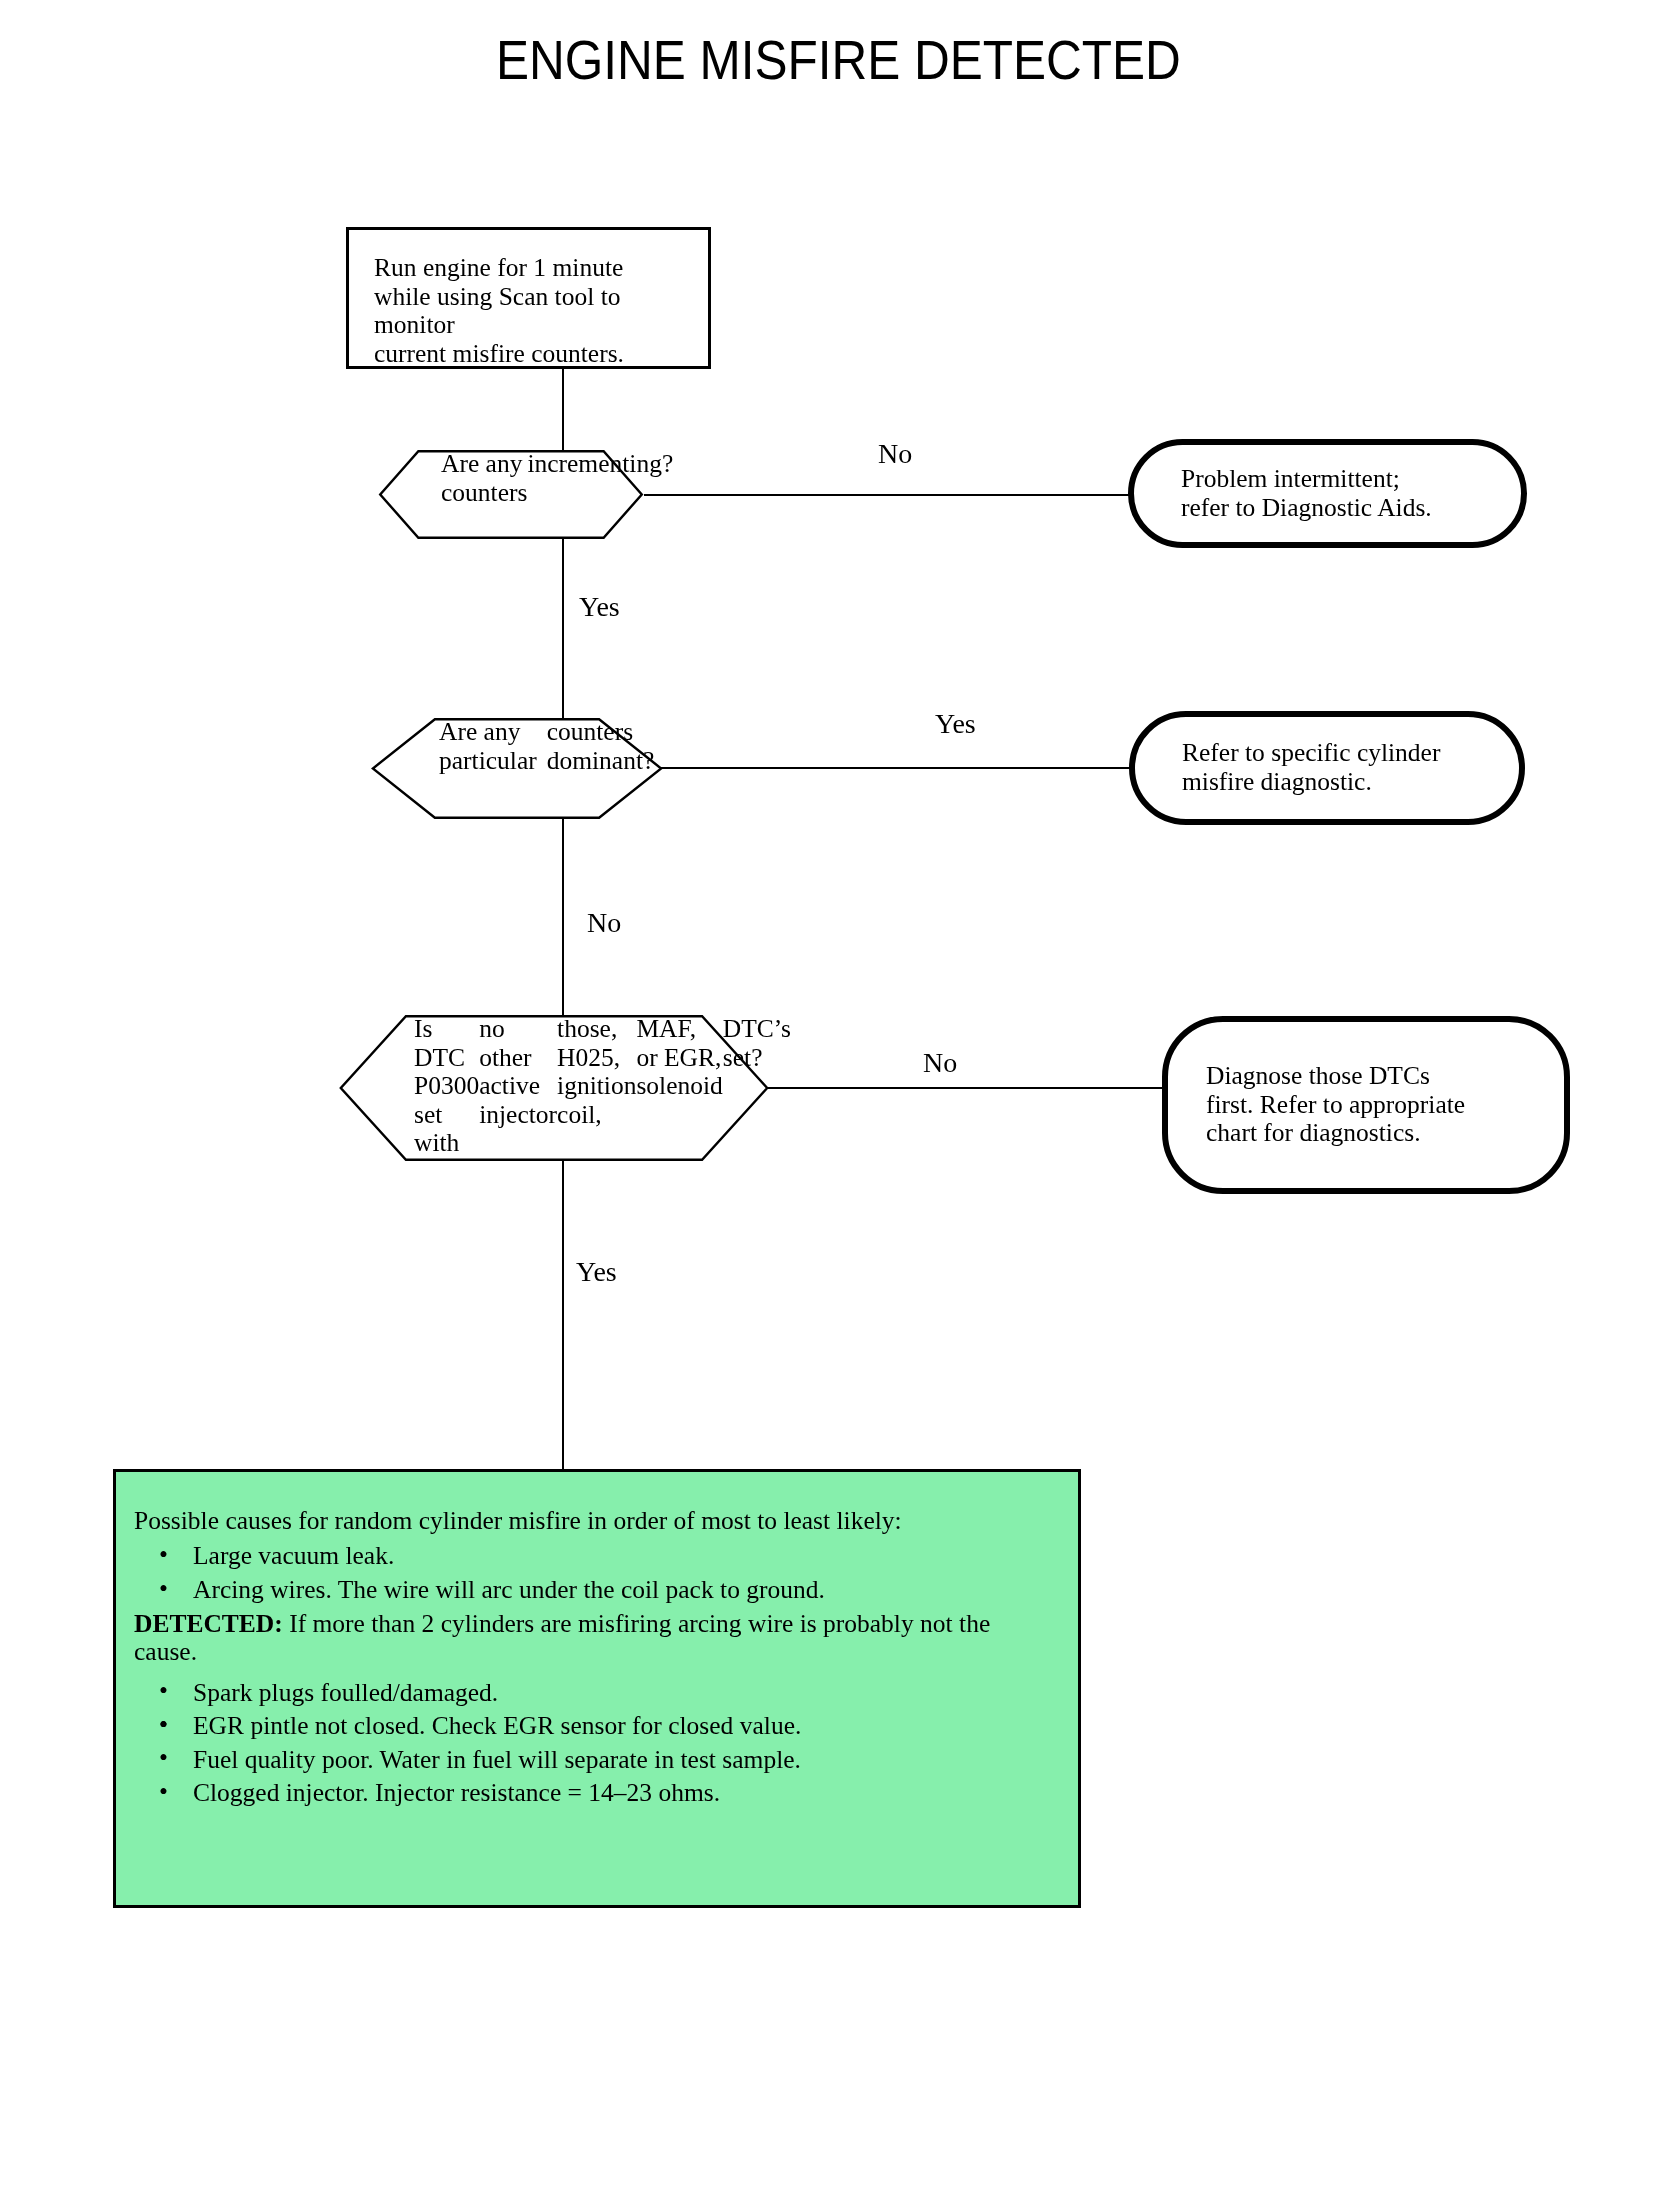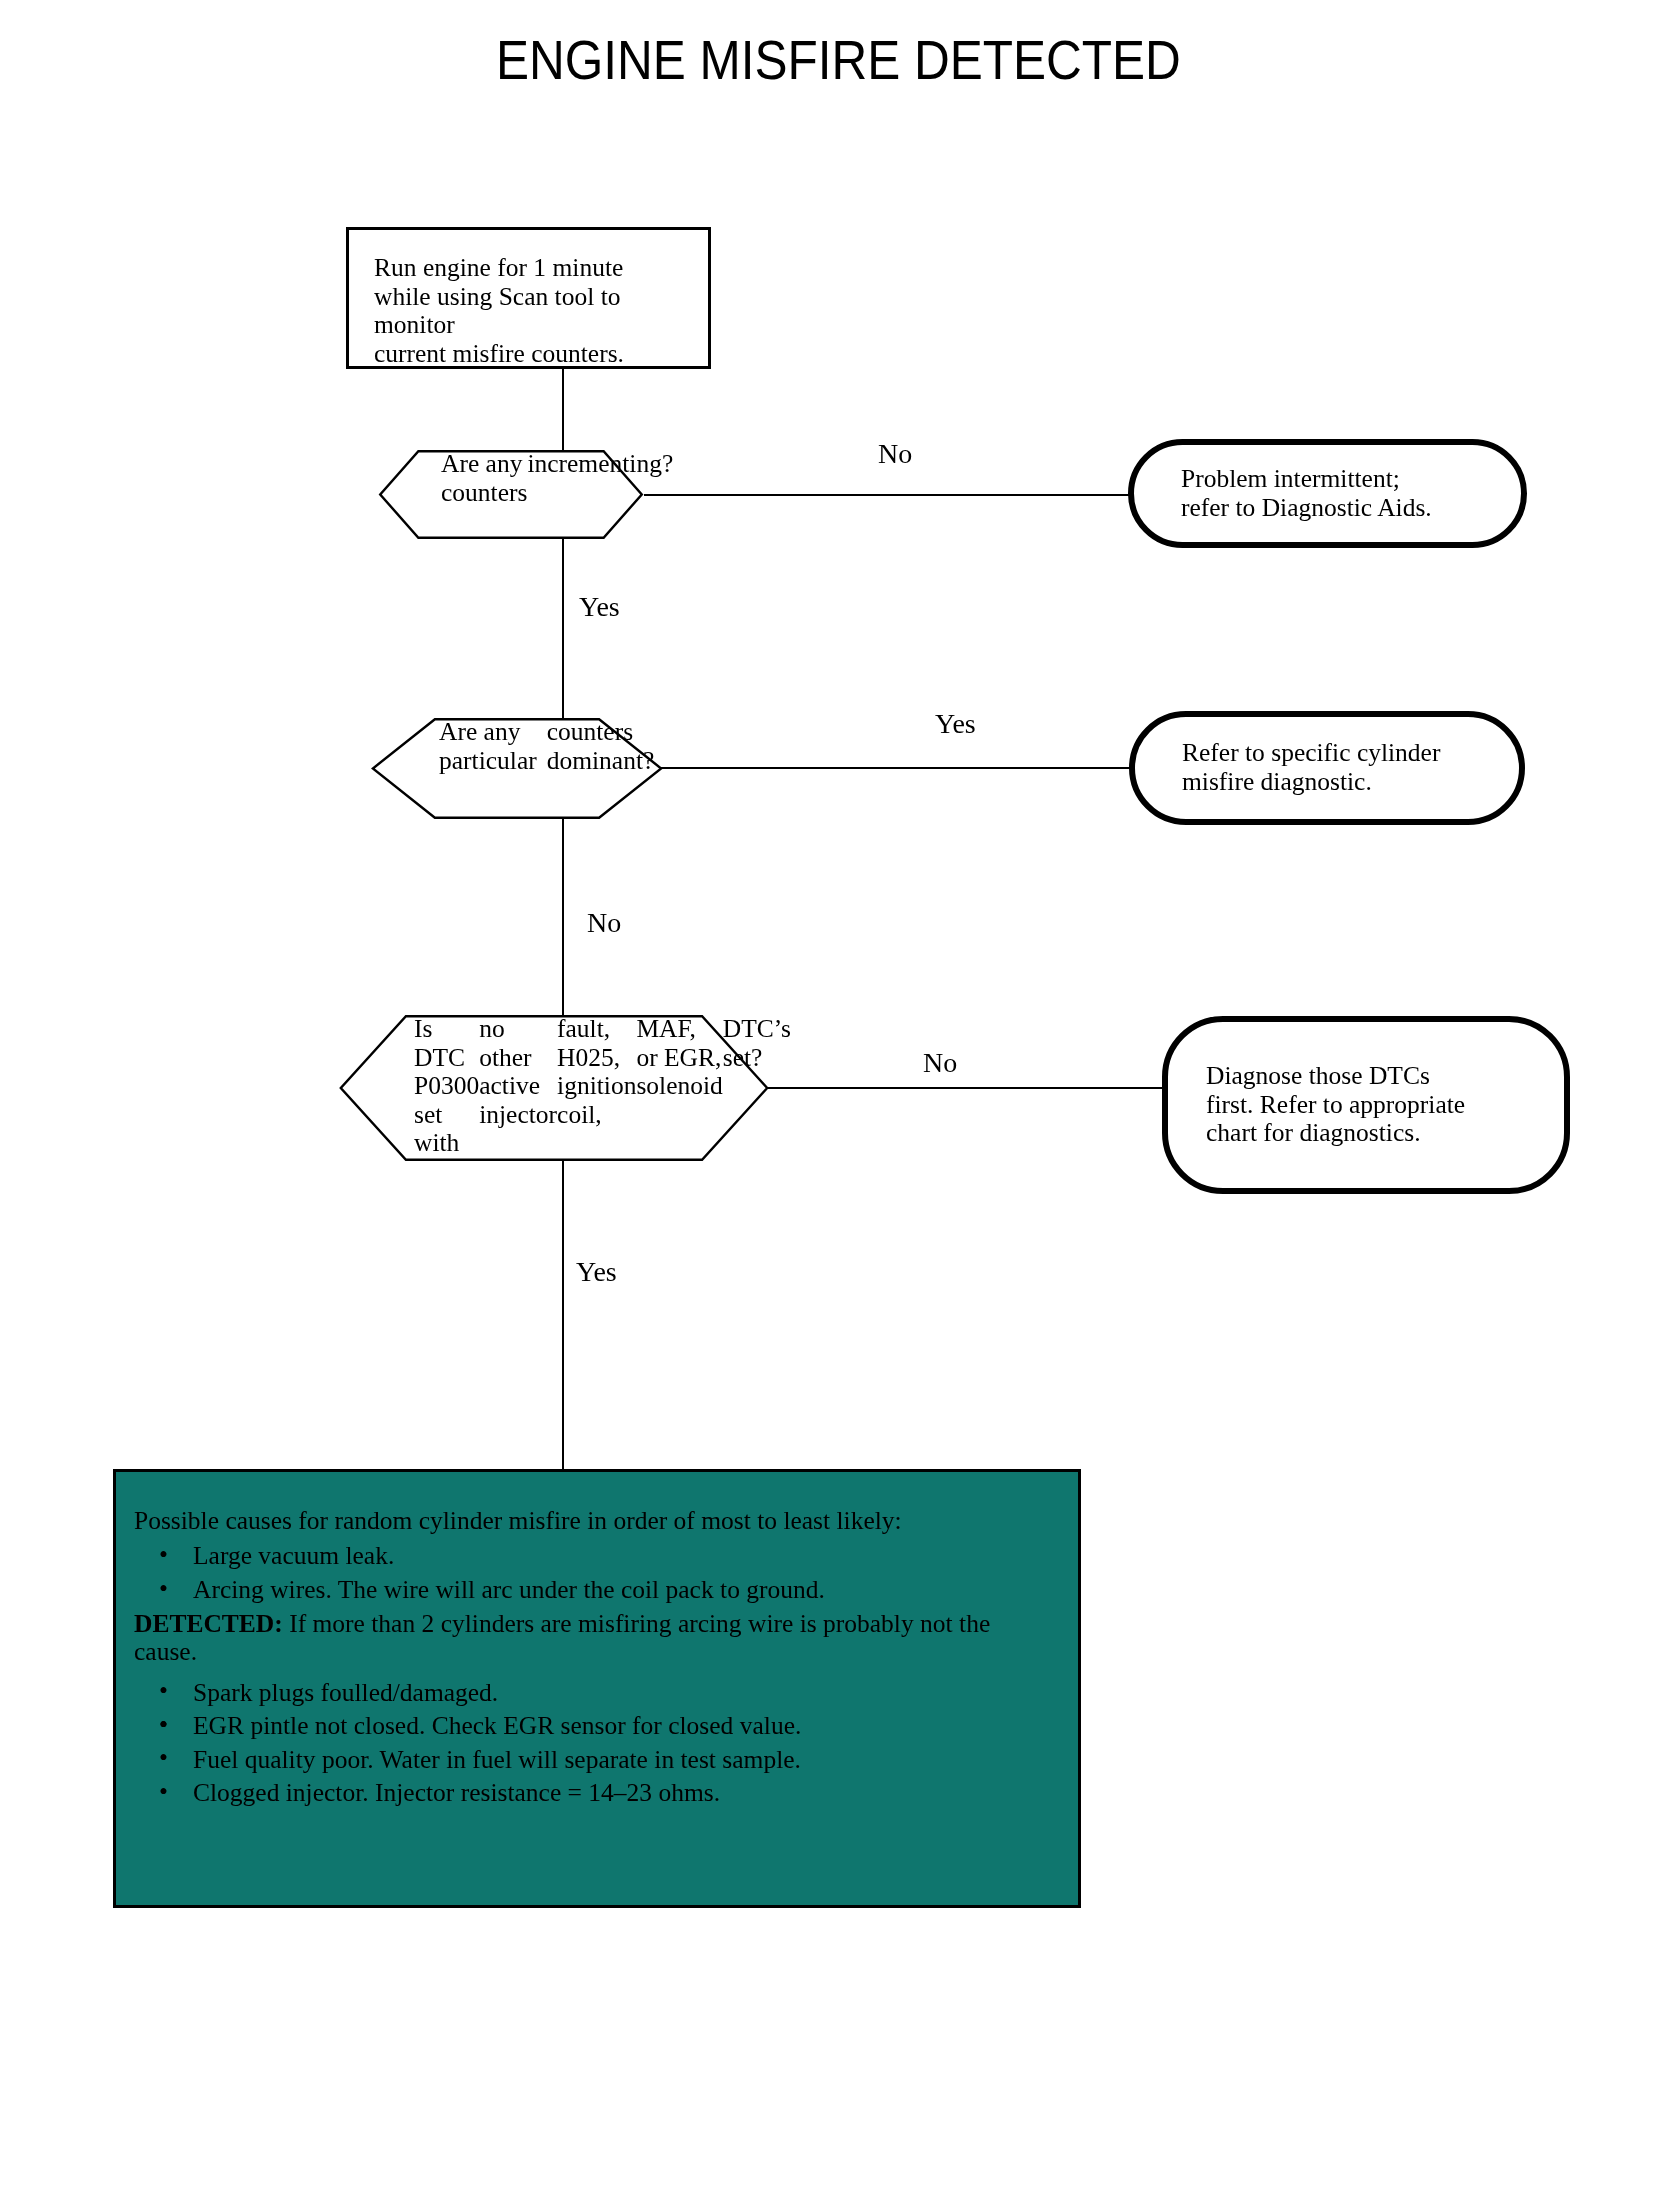--- a/index.html
+++ b/index.html
@@ -47,21 +47,21 @@
 
   
   .conn { position:absolute; background:#000000; }
 
   
   .edge-label { position:absolute; font-size:28px; line-height:28.6px; }
 
   
   .causes {
     position:absolute; left:113px; top:1469px; width:968px; height:439px;
-    background:#0f766e; border:3px solid #000;
+    background:#86efac; border:3px solid #000;
     padding:35px 19px 0 18px;
     font-size:25.5px; line-height:28.6px;
   }
   .causes .intro { margin:0 0 6.7px 0; }
   .causes ul { list-style:none; margin:0; padding:0; }
   .causes ul.second { margin-top:11.5px; }
   .causes li { position:relative; padding-left:59px; margin-bottom:4.9px; }
   .causes li .dot { position:absolute; left:25px; top:-1.2px; }
   .causes .imp { margin-top:5.5px; }
   .causes .imp b { font-weight:bold; }
@@ -125,21 +125,21 @@
     </div>
   </div>
 
   <div class="hex" style="left:339px; top:1015px; width:430px; height:146px;">
     <svg width="430" height="146" viewBox="0 0 707 240">
       <polygon points="110,2 597,2 704,120 597,238 110,238 3,120"></polygon>
     </svg>
     <div class="node-text" style="left:75px;">
       <div>Is DTC P0300 set with</div>
       <div>no other active injector</div>
-      <div>fault, H025, ignition coil,</div>
+      <div>those, H025, ignition coil,</div>
       <div>MAF, or EGR, solenoid</div>
       <div>DTC’s set?</div>
     </div>
   </div>
 
   <div class="terminal" style="left:1162px; top:1016px; width:408px; height:178px; border-radius:61px; padding-left:38px;">
     <div class="node-text">
       <div>Diagnose those DTCs</div>
       <div>first. Refer to appropriate</div>
       <div>chart for diagnostics.</div>

